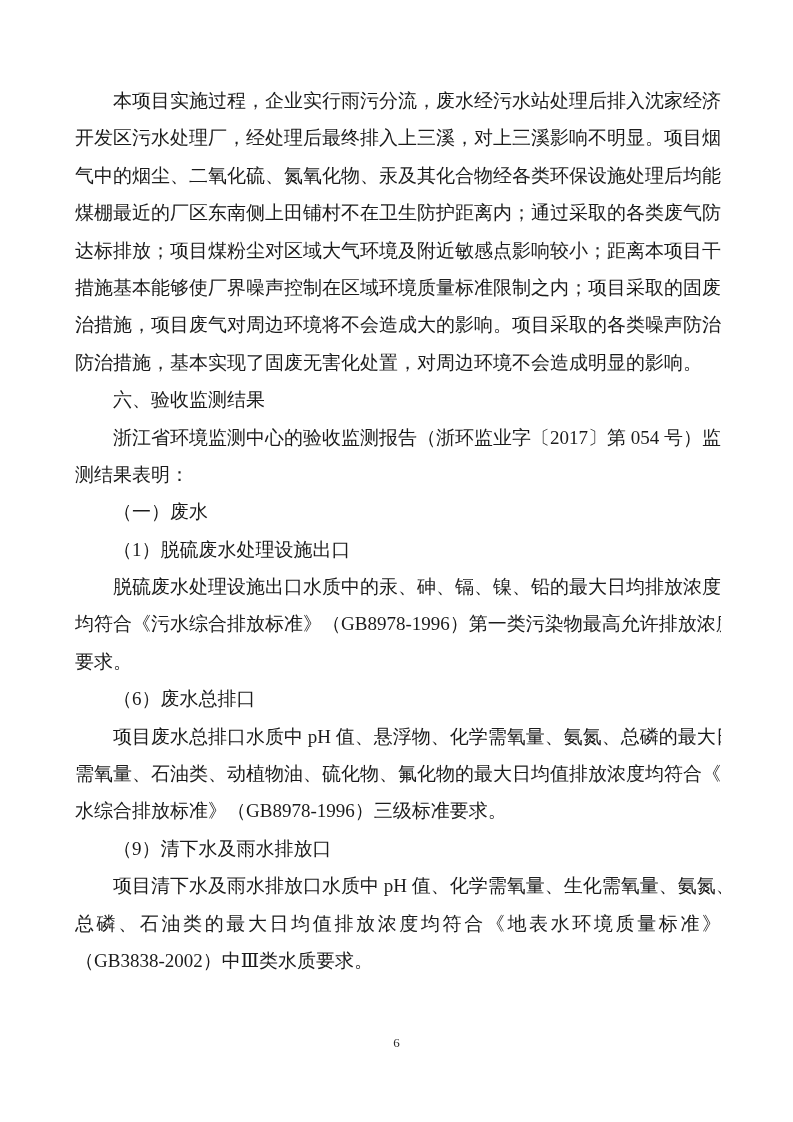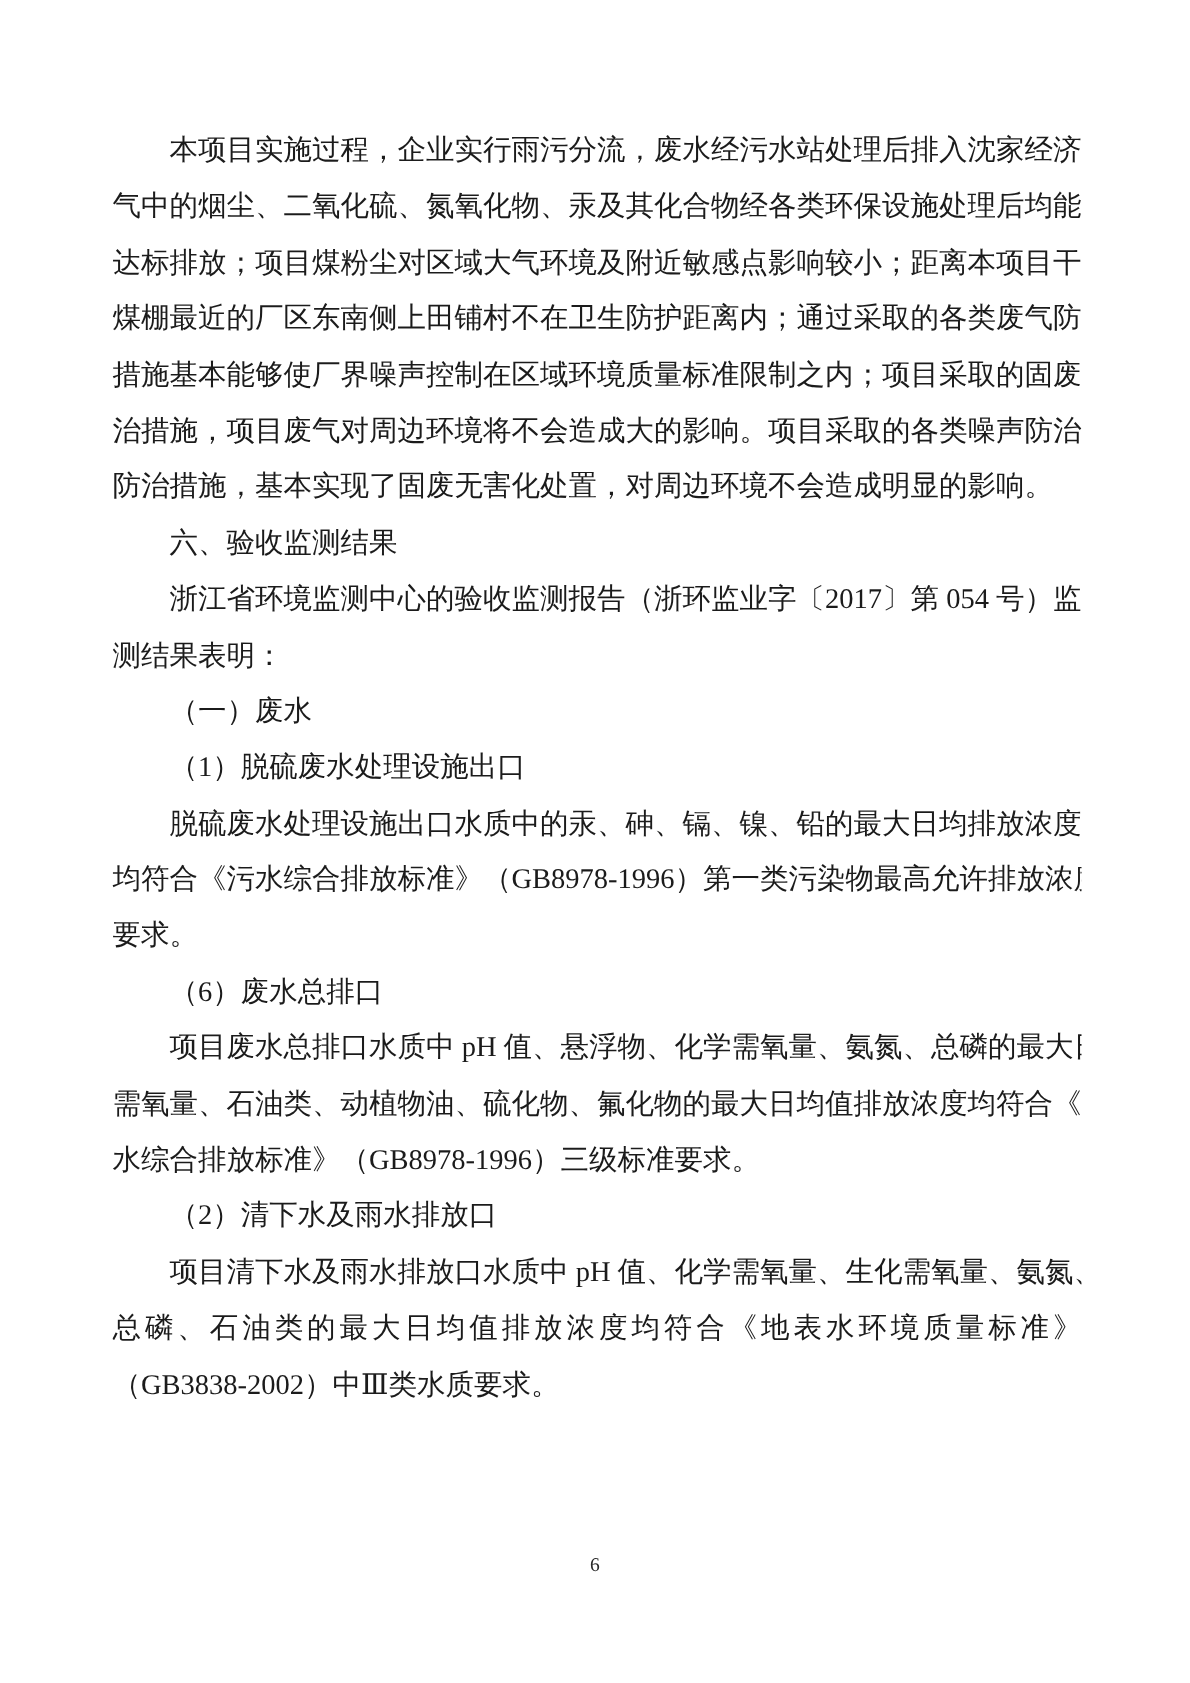--- a/index.html
+++ b/index.html
@@ -52,23 +52,24 @@
     color: #2a2a2a;
   }
 </style>
 </head>
 <body>
 
 <div class="page">
   <div class="doc-body">
 
     <div class="ln ind">本项目实施过程，企业实行雨污分流，废水经污水站处理后排入沈家经济</div>
+    <div class="ln">开发区污水处理厂，经处理后最终排入上三溪，对上三溪影响不明显。项目烟</div>
     <div class="ln">气中的烟尘、二氧化硫、氮氧化物、汞及其化合物经各类环保设施处理后均能</div>
+    <div class="ln">煤棚最近的厂区东南侧上田铺村不在卫生防护距离内；通过采取的各类废气防</div>
     <div class="ln">达标排放；项目煤粉尘对区域大气环境及附近敏感点影响较小；距离本项目干</div>
-    <div class="ln">煤棚最近的厂区东南侧上田铺村不在卫生防护距离内；通过采取的各类废气防</div>
     <div class="ln">措施基本能够使厂界噪声控制在区域环境质量标准限制之内；项目采取的固废</div>
     <div class="ln">治措施，项目废气对周边环境将不会造成大的影响。项目采取的各类噪声防治</div>
     <div class="ln end">防治措施，基本实现了固废无害化处置，对周边环境不会造成明显的影响。</div>
 
     <div class="ln ind end heading">六、验收监测结果</div>
 
     <div class="ln ind">浙江省环境监测中心的验收监测报告（浙环监业字〔2017〕第 054 号）监</div>
     <div class="ln end">测结果表明：</div>
 
     <div class="ln ind end">（一）废水</div>
@@ -77,21 +78,21 @@
     <div class="ln ind">脱硫废水处理设施出口水质中的汞、砷、镉、镍、铅的最大日均排放浓度</div>
     <div class="ln">均符合《污水综合排放标准》（GB8978-1996）第一类污染物最高允许排放浓度</div>
     <div class="ln end">要求。</div>
 
     <div class="ln ind end">（6）废水总排口</div>
 
     <div class="ln ind">项目废水总排口水质中 pH 值、悬浮物、化学需氧量、氨氮、总磷的最大日</div>
     <div class="ln">需氧量、石油类、动植物油、硫化物、氟化物的最大日均值排放浓度均符合《污</div>
     <div class="ln end">水综合排放标准》（GB8978-1996）三级标准要求。</div>
 
-    <div class="ln ind end">（2）清下水及雨水排放口</div>
+    <div class="ln ind end">（9）清下水及雨水排放口</div>
 
     <div class="ln ind">项目清下水及雨水排放口水质中 pH 值、化学需氧量、生化需氧量、氨氮、</div>
     <div class="ln">总磷、石油类的最大日均值排放浓度均符合《地表水环境质量标准》</div>
     <div class="ln end">（GB3838-2002）中Ⅲ类水质要求。</div>
 
   </div>
 
   <div class="page-footer">6</div>
 </div>
 

